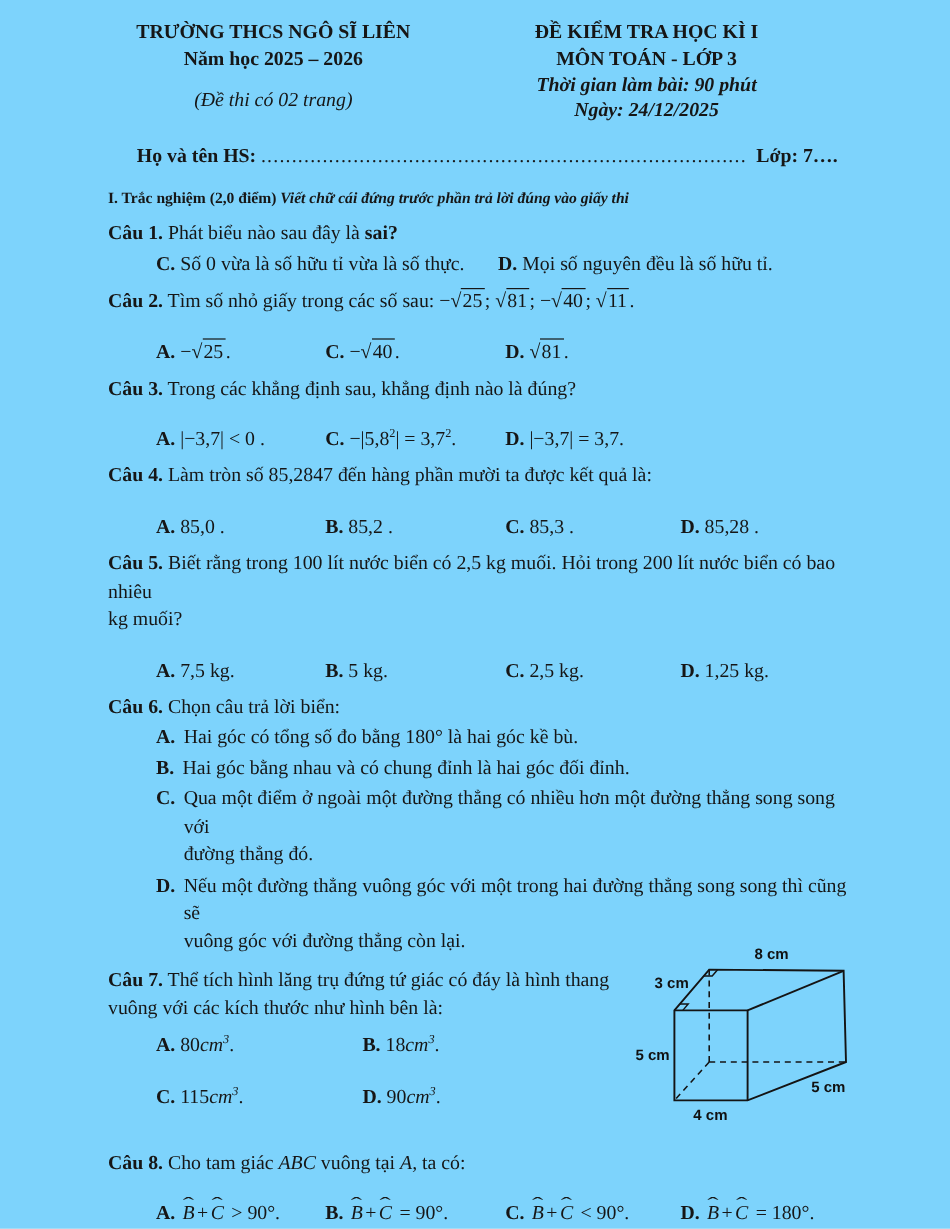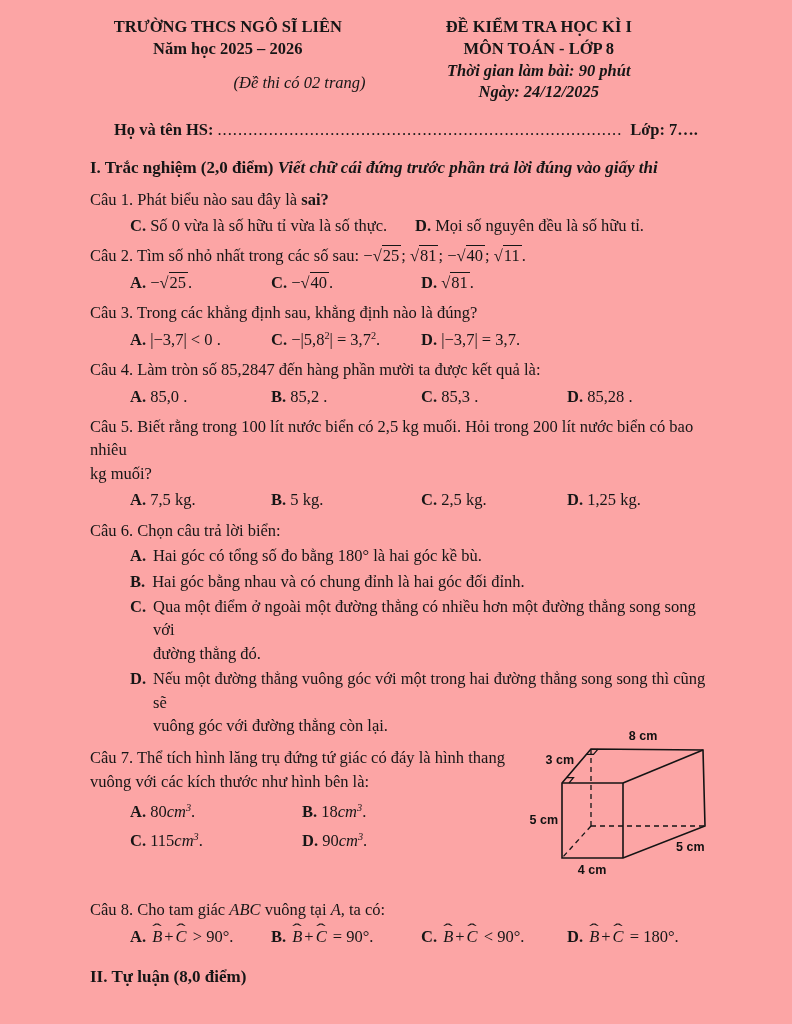--- a/index.html
+++ b/index.html
@@ -1,42 +1,42 @@
 <!DOCTYPE html>
 <html><head>
 <meta charset="utf-8">
 <style>
   html,body { margin:0; padding:0; background:#e8e8e8; }
   .page {
-    width:792px; height:1024px; margin:0 auto; background:#fca5a5;
+    width:792px; height:1024px; margin:0 auto; background:#7dd3fc;
     font-family:"Liberation Serif","DejaVu Serif",serif;
     font-size:16.5px; line-height:1.42; color:#161616;
     position:relative; overflow:hidden; box-sizing:border-box;
   }
   .content { padding:16px 80px 0 90px; }
 
   
   .hdr { display:flex; justify-content:space-between; }
   .hdr-l { width:280px; text-align:center; font-weight:bold; line-height:1.32; }
   .hdr-r { width:352px; text-align:center; font-weight:bold; line-height:1.32; }
-  .pages { font-weight:normal; font-style:italic; margin-top:12px;text-align:right; }
+  .pages { font-weight:normal; font-style:italic; margin-top:12px; }
   .it { font-style:italic; }
 
   
   .name-row { display:flex; align-items:flex-start; margin-top:15px; padding:0 14px 0 24px; font-weight:bold; }
   .dots { flex:1; overflow:hidden; white-space:nowrap; font-weight:normal; letter-spacing:1px; margin:0 8px 0 4px; }
 
-  .sec { font-weight:bold; margin-top:15px; font-size:17px; }
+  .sec { font-weight:bold; margin-top:15px; font-size:13px; }
   .sec .sub { font-style:italic; }
 
   .q { margin-top:7px; }
-  .ql { font-weight:normal; }
+  .ql { font-weight:bold; }
   .tg { font-weight:bold; }
 
-  .opts4 { display:grid; grid-template-columns:141px 150px 146px auto; margin-left:40px; margin-top:3px; }
+  .opts4 { display:grid; grid-template-columns:141px 150px 146px auto; margin-left:40px; margin-top:19px; }
   .opts2 { display:grid; grid-template-columns:285px auto; margin-left:40px; margin-top:3px; align-items:center; }
   .opt { white-space:nowrap; }
   .tall { min-height:46px; }
 
   
   .fr { display:inline-block; vertical-align:middle; text-align:center; line-height:1.12; font-size:0.98em; padding:0 1px; }
   .fr .n { display:block; border-bottom:1.3px solid currentColor; padding:0 3px; }
   .fr .d { display:block; padding:0 3px; }
   .sq { white-space:nowrap; }
   .rad { border-top:1.3px solid currentColor; padding:0 2px 0 1px; }
@@ -44,42 +44,42 @@
   .hat { position:relative; display:inline-block; font-style:italic; padding:0 2px; }
   .hat .mk { position:absolute; left:50%; top:-0.40em; transform:translateX(-50%) scaleX(1.8); font-style:normal; font-size:0.95em; }
 
   
   .q6opt { display:flex; margin-left:40px; margin-top:2px; }
   .q6opt .tg { flex:none; margin-right:7px; }
 
   
   .q7 { position:relative; margin-top:9px; min-height:128px; }
   .q7stem { width:474px; }
-  .opts2b { display:grid; grid-template-columns:172px auto; width:380px; margin-left:40px; margin-top:7px; row-gap:5px; }
+  .opts2b { display:grid; grid-template-columns:172px auto; width:380px; margin-left:40px; margin-top:7px; row-gap:20px; }
   .fig { position:absolute; top:-20px; right:-6px; }
   .fig text { font-family:"Liberation Sans","DejaVu Sans",sans-serif; font-weight:bold; font-size:12.5px; fill:#111; }
 
   .sec2 { font-weight:bold; margin-top:17px; font-size:17px; }
   .unit { font-style:italic; }
 </style>
 </head>
 <body>
 
 <div class="page">
  <div class="content">
 
   <div class="hdr">
     <div class="hdr-l">
       <div>TRƯỜNG THCS NGÔ SĨ LIÊN</div>
       <div>Năm học 2025 – 2026</div>
       <div class="pages">(Đề thi có 02 trang)</div>
     </div>
     <div class="hdr-r">
       <div>ĐỀ KIỂM TRA HỌC KÌ I</div>
-      <div>MÔN TOÁN - LỚP 8</div>
+      <div>MÔN TOÁN - LỚP 3</div>
       <div class="it">Thời gian làm bài: 90 phút</div>
       <div class="it">Ngày: 24/12/2025</div>
     </div>
   </div>
 
   <div class="name-row">
     <span>Họ và tên HS:</span>
     <span class="dots">..........................................................................................................................................</span>
     <span>Lớp: 7….</span>
   </div>
@@ -94,21 +94,21 @@
     <span>Phát biểu nào sau đây là</span>
     <b>sai?</b>
   </div>
   <div class="opts2">
     <span class="opt"><span class="tg">C.</span> <span>Số 0 vừa là số hữu tỉ vừa là số thực.</span></span>
     <span class="opt"><span class="tg">D.</span> <span>Mọi số nguyên đều là số hữu tỉ.</span></span>
   </div>
 
   <div class="q">
     <span class="ql">Câu 2.</span>
-    <span>Tìm số nhỏ nhất trong các số sau:</span>
+    <span>Tìm số nhỏ giấy trong các số sau:</span>
     <span class="sq"><span>−</span><span>√</span><span class="rad">25</span><span>;</span></span>
     <span class="sq"><span></span><span>√</span><span class="rad">81</span><span>;</span></span>
     <span class="sq"><span>−</span><span>√</span><span class="rad">40</span><span>;</span></span>
     <span class="sq"><span></span><span>√</span><span class="rad">11</span><span>.</span></span>
   </div>
   <div class="opts4">
     <span class="opt"><span class="tg">A.</span> <span class="sq"><span>−</span><span>√</span><span class="rad">25</span><span>.</span></span></span>
     <span class="opt"><span class="tg">C.</span> <span class="sq"><span>−</span><span>√</span><span class="rad">40</span><span>.</span></span></span>
     <span class="opt"><span class="tg">D.</span> <span class="sq"><span></span><span>√</span><span class="rad">81</span><span>.</span></span></span>
   </div>

